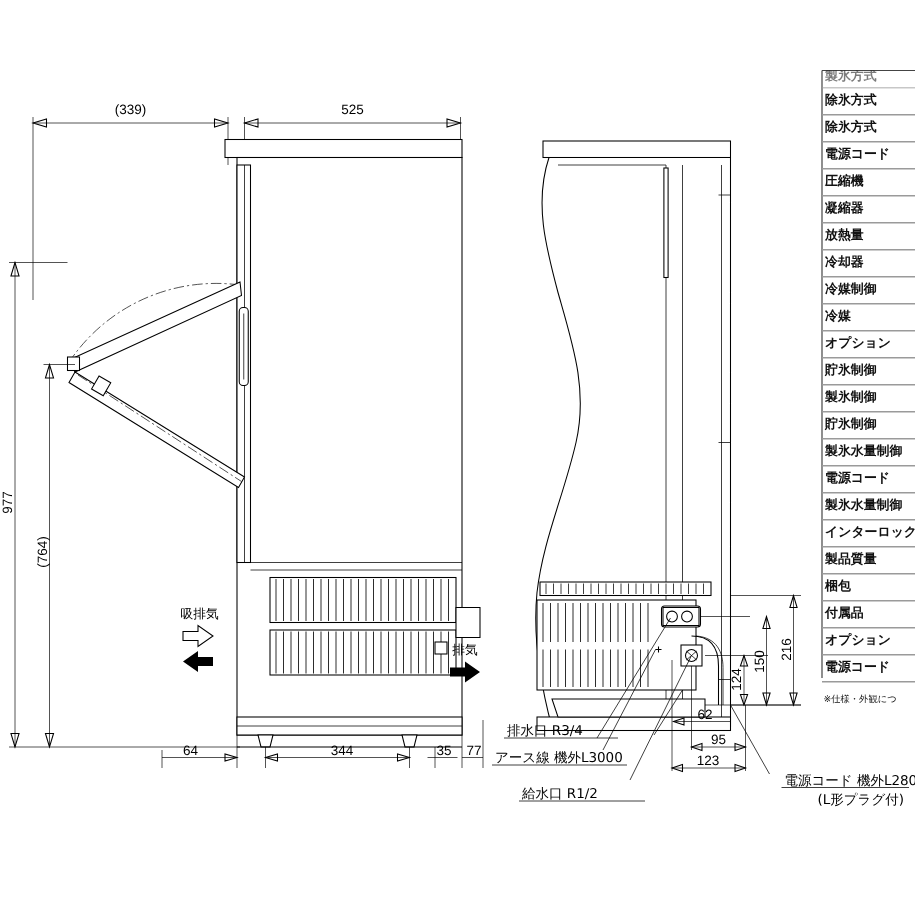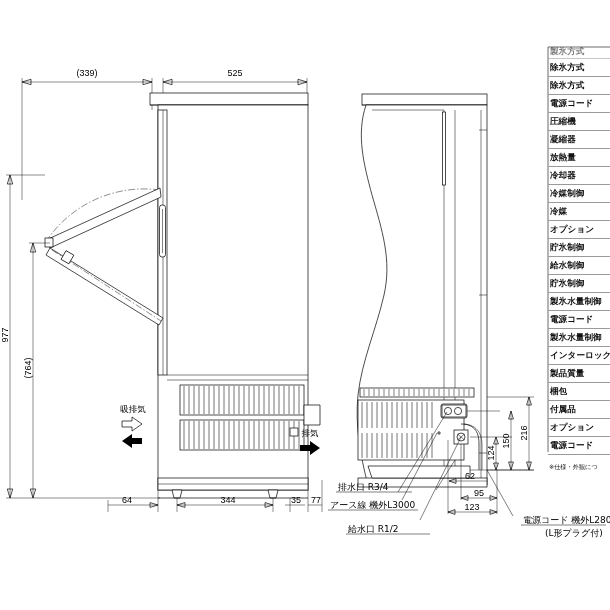--- a/index.html
+++ b/index.html
@@ -372,21 +372,21 @@
       <div style="height: 17px; line-height: 17px; border-bottom: 0.8px solid rgb(154, 154, 154); padding-left: 2px; font-size: 8.6px; color: rgb(17, 17, 17); white-space: nowrap; overflow: hidden; font-family: &quot;DejaVu Sans&quot;, sans-serif;"><span>除氷方式</span></div>
       <div style="height: 17px; line-height: 17px; border-bottom: 0.8px solid rgb(154, 154, 154); padding-left: 2px; font-size: 8.6px; color: rgb(17, 17, 17); white-space: nowrap; overflow: hidden; font-family: &quot;DejaVu Sans&quot;, sans-serif;"><span>電源コード</span></div>
       <div style="height: 17px; line-height: 17px; border-bottom: 0.8px solid rgb(154, 154, 154); padding-left: 2px; font-size: 8.6px; color: rgb(17, 17, 17); white-space: nowrap; overflow: hidden; font-family: &quot;DejaVu Sans&quot;, sans-serif;"><span>圧縮機</span></div>
       <div style="height: 17px; line-height: 17px; border-bottom: 0.8px solid rgb(154, 154, 154); padding-left: 2px; font-size: 8.6px; color: rgb(17, 17, 17); white-space: nowrap; overflow: hidden; font-family: &quot;DejaVu Sans&quot;, sans-serif;"><span>凝縮器</span></div>
       <div style="height: 17px; line-height: 17px; border-bottom: 0.8px solid rgb(154, 154, 154); padding-left: 2px; font-size: 8.6px; color: rgb(17, 17, 17); white-space: nowrap; overflow: hidden; font-family: &quot;DejaVu Sans&quot;, sans-serif;"><span>放熱量</span></div>
       <div style="height: 17px; line-height: 17px; border-bottom: 0.8px solid rgb(154, 154, 154); padding-left: 2px; font-size: 8.6px; color: rgb(17, 17, 17); white-space: nowrap; overflow: hidden; font-family: &quot;DejaVu Sans&quot;, sans-serif;"><span>冷却器</span></div>
       <div style="height: 17px; line-height: 17px; border-bottom: 0.8px solid rgb(154, 154, 154); padding-left: 2px; font-size: 8.6px; color: rgb(17, 17, 17); white-space: nowrap; overflow: hidden; font-family: &quot;DejaVu Sans&quot;, sans-serif;"><span>冷媒制御</span></div>
       <div style="height: 17px; line-height: 17px; border-bottom: 0.8px solid rgb(154, 154, 154); padding-left: 2px; font-size: 8.6px; color: rgb(17, 17, 17); white-space: nowrap; overflow: hidden; font-family: &quot;DejaVu Sans&quot;, sans-serif;"><span>冷媒</span></div>
       <div style="height: 17px; line-height: 17px; border-bottom: 0.8px solid rgb(154, 154, 154); padding-left: 2px; font-size: 8.6px; color: rgb(17, 17, 17); white-space: nowrap; overflow: hidden; font-family: &quot;DejaVu Sans&quot;, sans-serif;"><span>オプション</span></div>
       <div style="height: 17px; line-height: 17px; border-bottom: 0.8px solid rgb(154, 154, 154); padding-left: 2px; font-size: 8.6px; color: rgb(17, 17, 17); white-space: nowrap; overflow: hidden; font-family: &quot;DejaVu Sans&quot;, sans-serif;"><span>貯氷制御</span></div>
-      <div style="height: 17px; line-height: 17px; border-bottom: 0.8px solid rgb(154, 154, 154); padding-left: 2px; font-size: 8.6px; color: rgb(17, 17, 17); white-space: nowrap; overflow: hidden; font-family: &quot;DejaVu Sans&quot;, sans-serif;"><span>給水制御</span></div>
+      <div style="height: 17px; line-height: 17px; border-bottom: 0.8px solid rgb(154, 154, 154); padding-left: 2px; font-size: 8.6px; color: rgb(17, 17, 17); white-space: nowrap; overflow: hidden; font-family: &quot;DejaVu Sans&quot;, sans-serif;"><span>製氷制御</span></div>
       <div style="height: 17px; line-height: 17px; border-bottom: 0.8px solid rgb(154, 154, 154); padding-left: 2px; font-size: 8.6px; color: rgb(17, 17, 17); white-space: nowrap; overflow: hidden; font-family: &quot;DejaVu Sans&quot;, sans-serif;"><span>貯氷制御</span></div>
       <div style="height: 17px; line-height: 17px; border-bottom: 0.8px solid rgb(154, 154, 154); padding-left: 2px; font-size: 8.6px; color: rgb(17, 17, 17); white-space: nowrap; overflow: hidden; font-family: &quot;DejaVu Sans&quot;, sans-serif;"><span>製氷水量制御</span></div>
       <div style="height: 17px; line-height: 17px; border-bottom: 0.8px solid rgb(154, 154, 154); padding-left: 2px; font-size: 8.6px; color: rgb(17, 17, 17); white-space: nowrap; overflow: hidden; font-family: &quot;DejaVu Sans&quot;, sans-serif;"><span>電源コード</span></div>
       <div style="height: 17px; line-height: 17px; border-bottom: 0.8px solid rgb(154, 154, 154); padding-left: 2px; font-size: 8.6px; color: rgb(17, 17, 17); white-space: nowrap; overflow: hidden; font-family: &quot;DejaVu Sans&quot;, sans-serif;"><span>製氷水量制御</span></div>
       <div style="height: 17px; line-height: 17px; border-bottom: 0.8px solid rgb(154, 154, 154); padding-left: 2px; font-size: 8.6px; color: rgb(17, 17, 17); white-space: nowrap; overflow: hidden; font-family: &quot;DejaVu Sans&quot;, sans-serif;"><span>インターロック</span></div>
       <div style="height: 17px; line-height: 17px; border-bottom: 0.8px solid rgb(154, 154, 154); padding-left: 2px; font-size: 8.6px; color: rgb(17, 17, 17); white-space: nowrap; overflow: hidden; font-family: &quot;DejaVu Sans&quot;, sans-serif;"><span>製品質量</span></div>
       <div style="height: 17px; line-height: 17px; border-bottom: 0.8px solid rgb(154, 154, 154); padding-left: 2px; font-size: 8.6px; color: rgb(17, 17, 17); white-space: nowrap; overflow: hidden; font-family: &quot;DejaVu Sans&quot;, sans-serif;"><span>梱包</span></div>
       <div style="height: 17px; line-height: 17px; border-bottom: 0.8px solid rgb(154, 154, 154); padding-left: 2px; font-size: 8.6px; color: rgb(17, 17, 17); white-space: nowrap; overflow: hidden; font-family: &quot;DejaVu Sans&quot;, sans-serif;"><span>付属品</span></div>
       <div style="height: 17px; line-height: 17px; border-bottom: 0.8px solid rgb(154, 154, 154); padding-left: 2px; font-size: 8.6px; color: rgb(17, 17, 17); white-space: nowrap; overflow: hidden; font-family: &quot;DejaVu Sans&quot;, sans-serif;"><span>オプション</span></div>
       <div style="height: 17px; line-height: 17px; border-bottom: 0.8px solid rgb(154, 154, 154); padding-left: 2px; font-size: 8.6px; color: rgb(17, 17, 17); white-space: nowrap; overflow: hidden; font-family: &quot;DejaVu Sans&quot;, sans-serif;"><span>電源コード</span></div>

